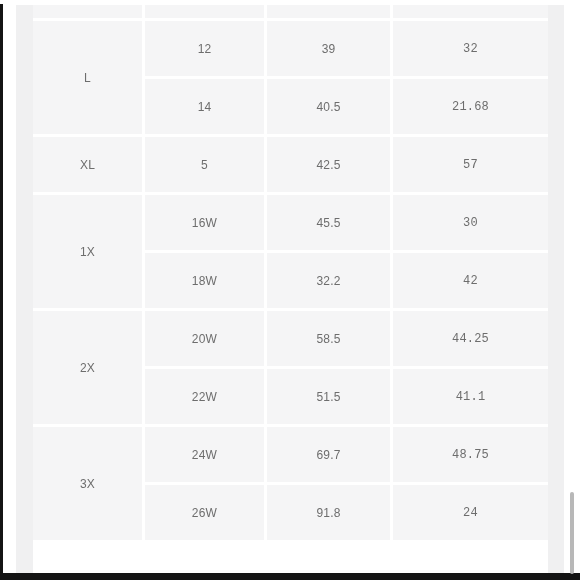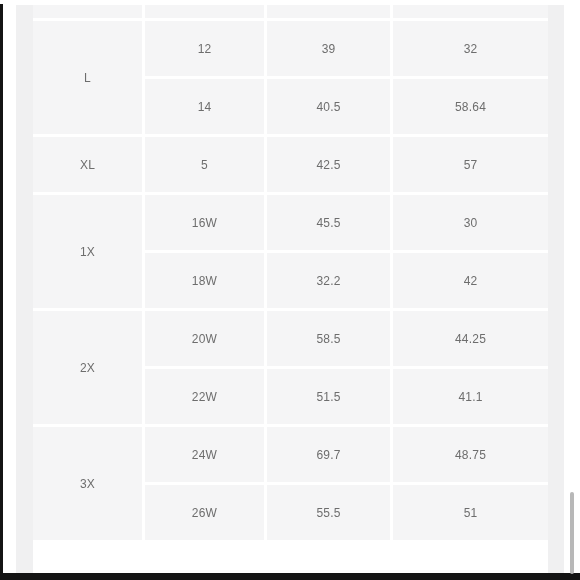--- a/index.html
+++ b/index.html
@@ -100,21 +100,21 @@
     font-weight: 400;
     text-align: center;
     vertical-align: middle;
     height: 58px;
     border-right: 3px solid #ffffff;
     border-bottom: 3px solid #ffffff;
     padding: 0;
     box-sizing: border-box;
     letter-spacing: 0.2px;
   }
-  .size-table td.last-col { border-right: none; }
+  .size-table td.last-col { border-right: none; font-family: Liberation Mono, monospace; }
 
   .col-group { width: 112px; }
   .col-size  { width: 122px; }
   .col-bust  { width: 126px; }
   .col-waist { width: 155px; }
 
   
   .scrollbar-track {
     position: absolute;
     right: 2px;
@@ -156,21 +156,21 @@
           </tr>
           <tr>
             <td class="col-group" rowspan="2">L</td>
             <td class="col-size">12</td>
             <td class="col-bust">39</td>
             <td class="col-waist last-col">32</td>
           </tr>
           <tr>
             <td class="col-size">14</td>
             <td class="col-bust">40.5</td>
-            <td class="col-waist last-col">58.64</td>
+            <td class="col-waist last-col">21.68</td>
           </tr>
           <tr>
             <td class="col-group" rowspan="1">XL</td>
             <td class="col-size">5</td>
             <td class="col-bust">42.5</td>
             <td class="col-waist last-col">57</td>
           </tr>
           <tr>
             <td class="col-group" rowspan="2">1X</td>
             <td class="col-size">16W</td>
@@ -194,22 +194,22 @@
             <td class="col-waist last-col">41.1</td>
           </tr>
           <tr>
             <td class="col-group" rowspan="2">3X</td>
             <td class="col-size">24W</td>
             <td class="col-bust">69.7</td>
             <td class="col-waist last-col">48.75</td>
           </tr>
           <tr>
             <td class="col-size">26W</td>
-            <td class="col-bust">55.5</td>
-            <td class="col-waist last-col">51</td>
+            <td class="col-bust">91.8</td>
+            <td class="col-waist last-col">24</td>
           </tr>
         </tbody>
     </table>
   </div>
 
   <div class="top-white-band"></div>
   <div class="edge-left"></div>
   <div class="edge-bottom"></div>
 
   <div class="scrollbar-track">

